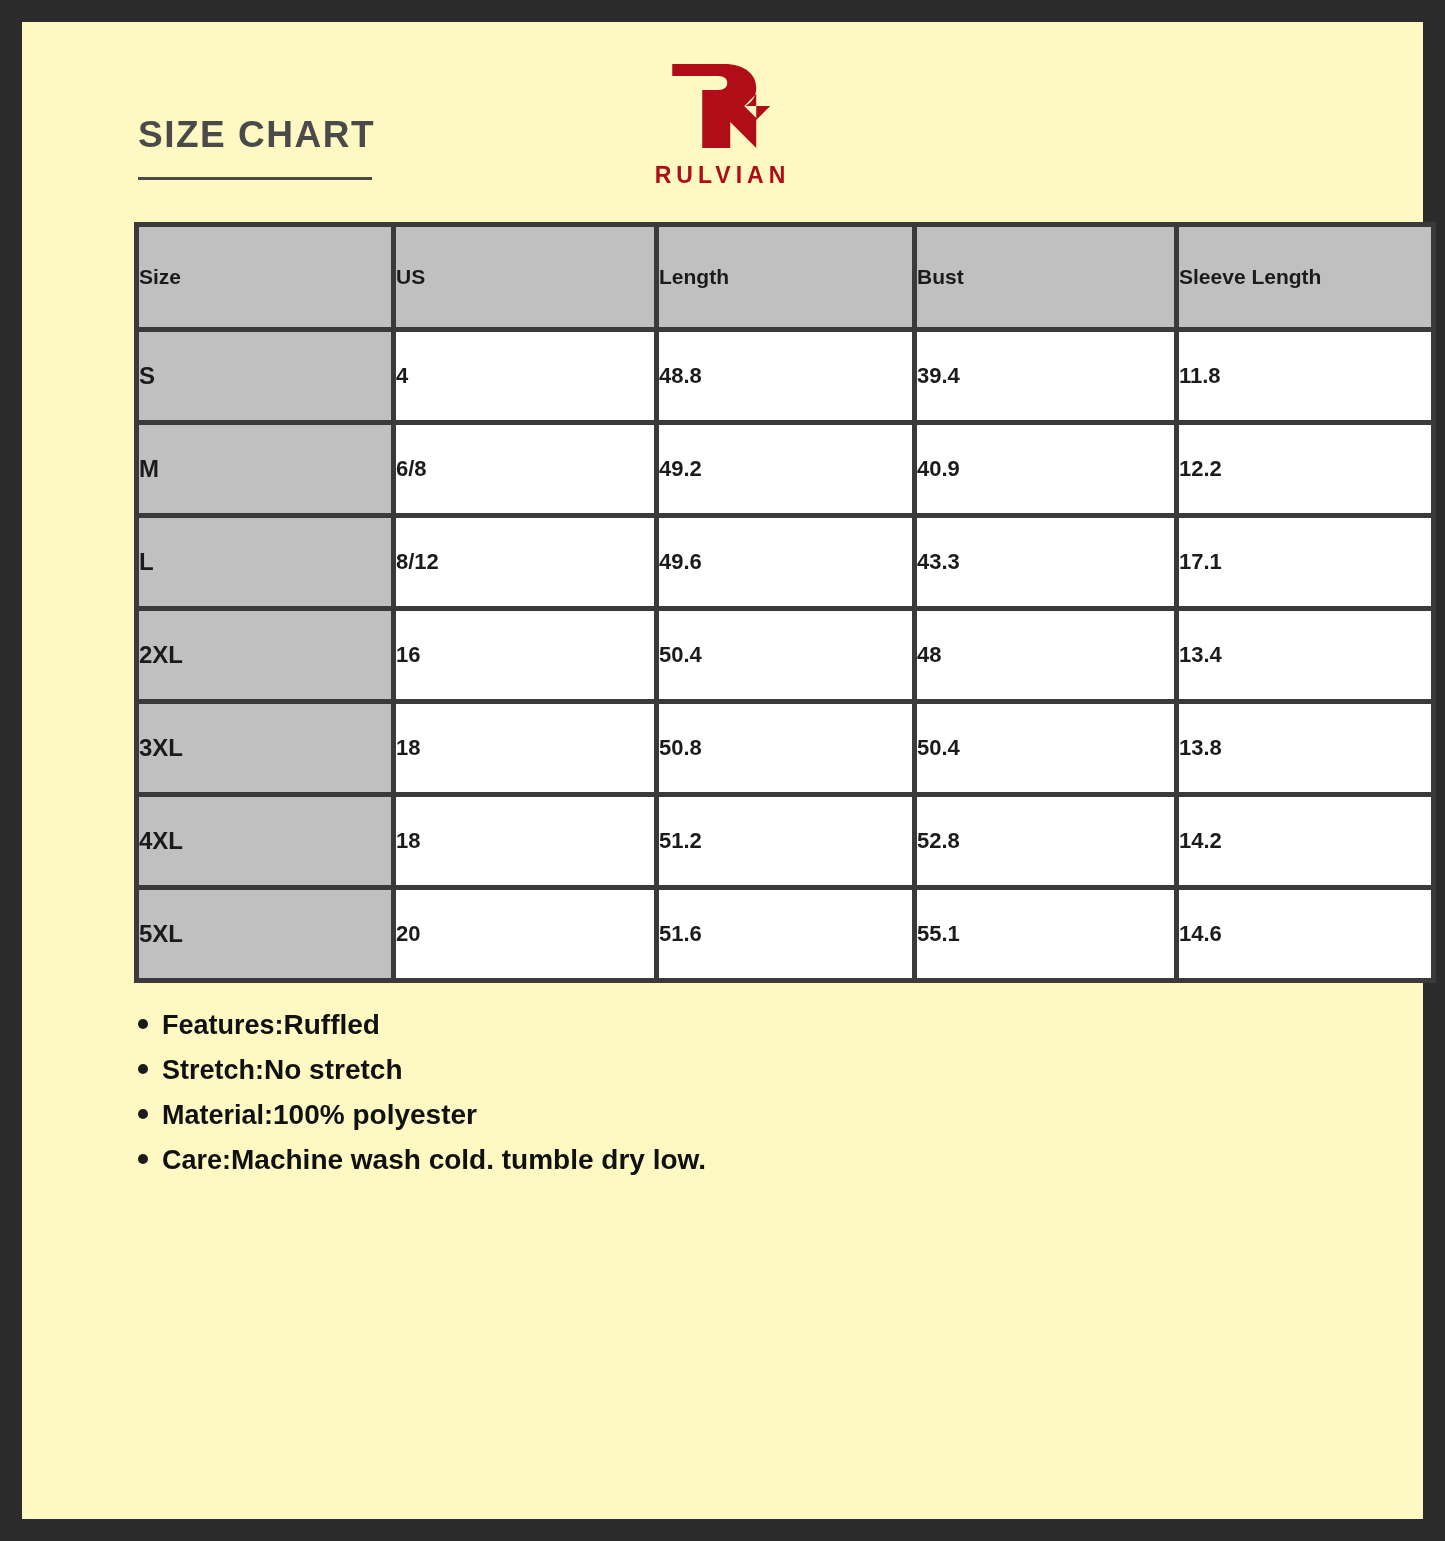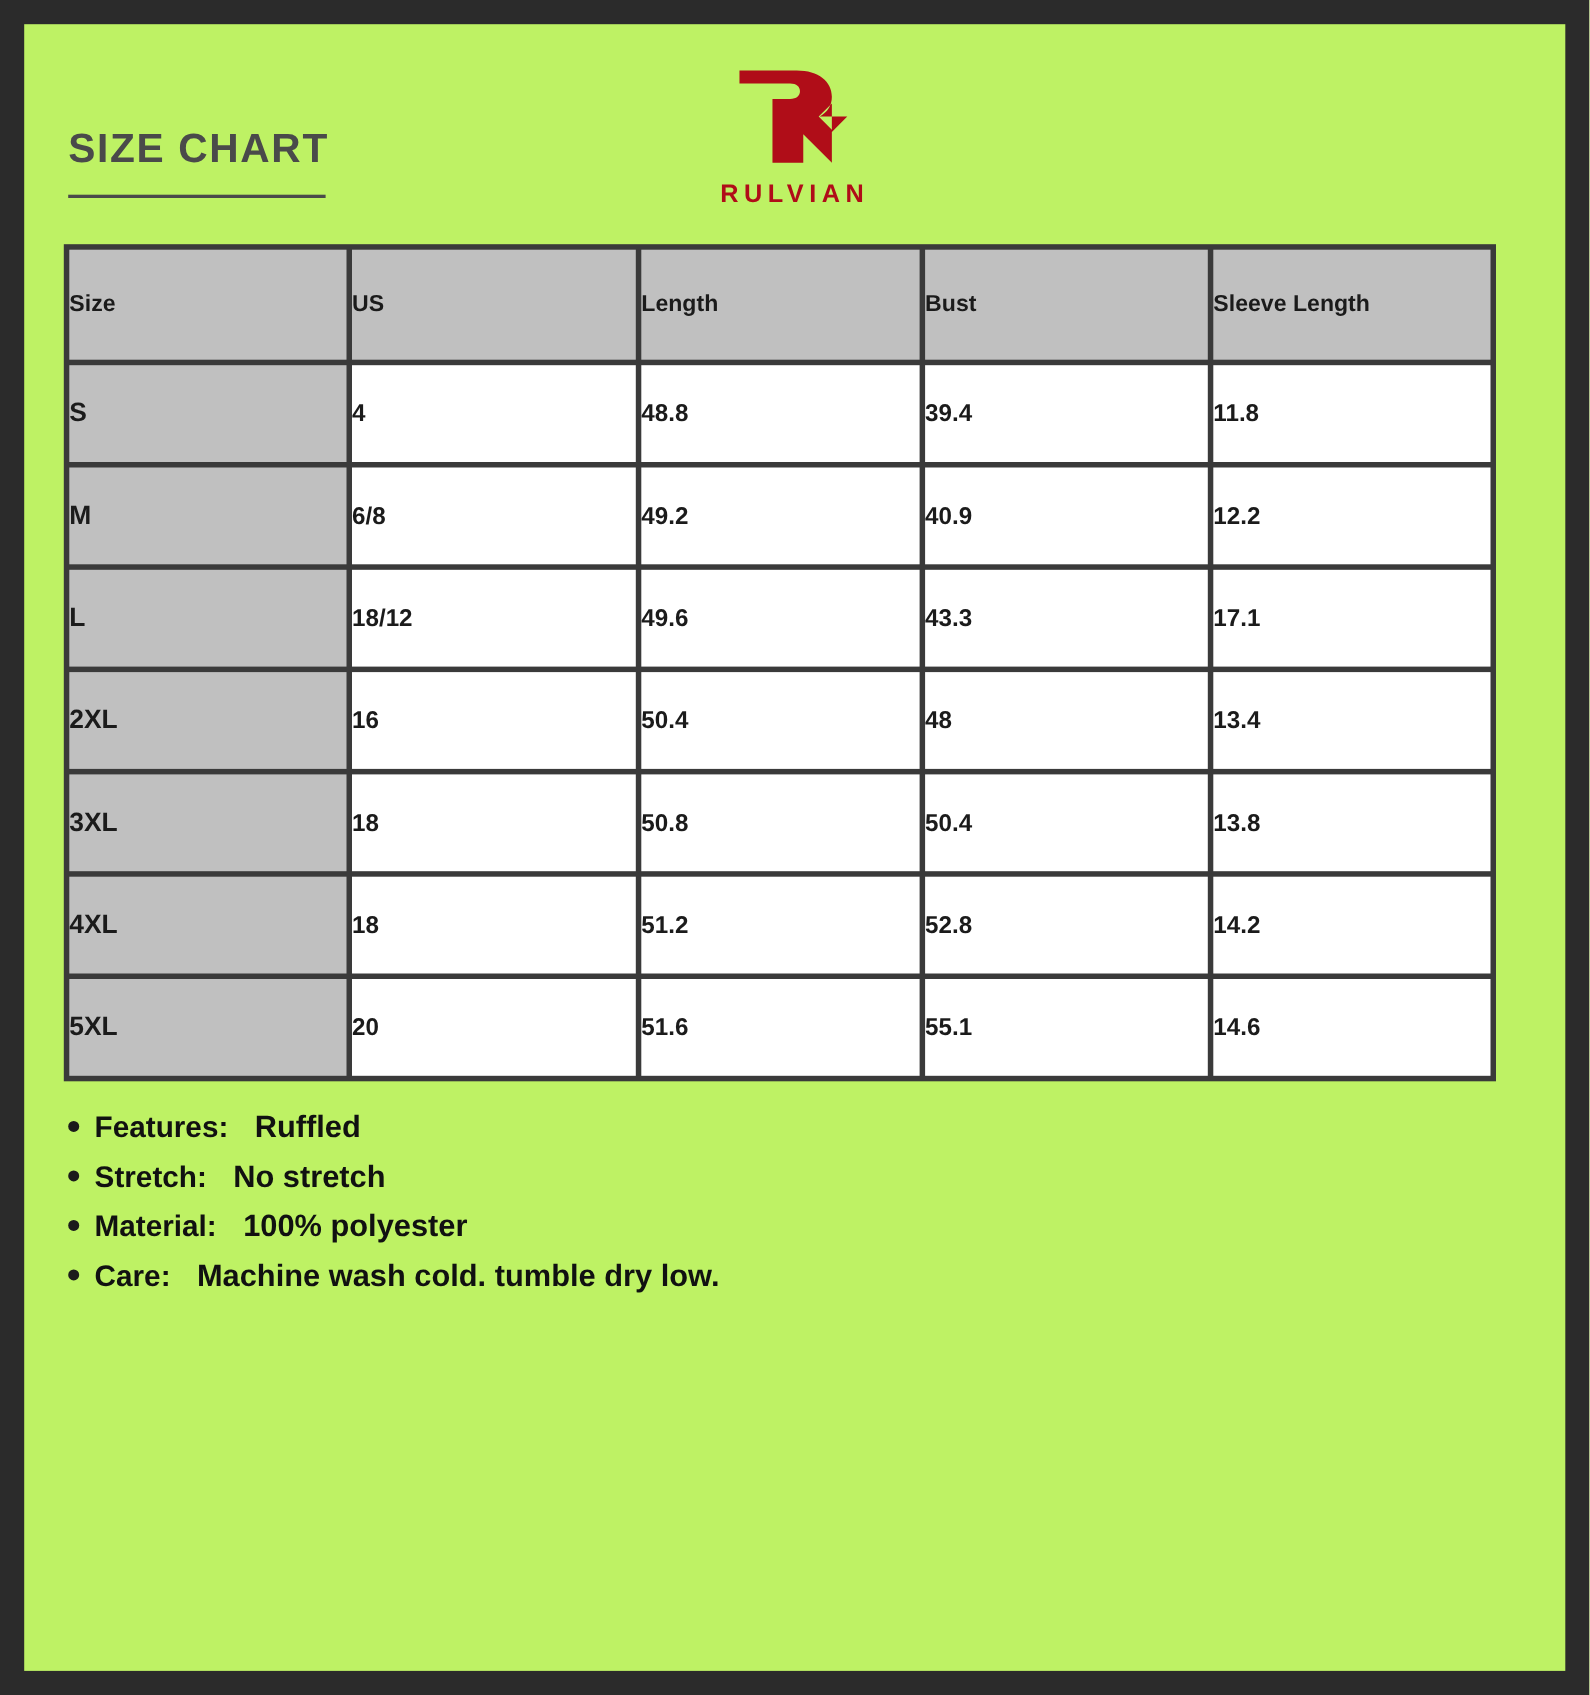--- a/index.html
+++ b/index.html
@@ -17,23 +17,23 @@
     box-sizing: border-box;
     width: 1445px;
     height: 1541px;
     padding: 22px;
     background: #2b2b2b;
   }
   .inner {
     box-sizing: border-box;
     width: 100%;
     height: 100%;
-    background: #bef264;
+    background: #fef9c3;
     position: relative;
-    padding: 0 40px;
+    padding: 0 116px;
   }
 
   
   .header {
     position: relative;
     height: 200px;
   }
   .title-block {
     position: absolute;
     left: 0;
@@ -123,21 +123,21 @@
     background: #1b1b1b;
     margin-right: 14px;
     flex: 0 0 auto;
     position: relative;
     top: -5px;
   }
   .note-label {
     font-size: 27px;
     font-weight: bold;
     color: #111111;
-    margin-right: 24px;
+    margin-right: 0;
   }
   .note-value {
     font-size: 28px;
     font-weight: bold;
     color: #111111;
   }
 </style>
 </head>
 <body>
 
@@ -187,21 +187,21 @@
         </tr>
         <tr>
           <td class="size-cell">M</td>
           <td>6/8</td>
           <td>49.2</td>
           <td>40.9</td>
           <td>12.2</td>
         </tr>
         <tr>
           <td class="size-cell">L</td>
-          <td>18/12</td>
+          <td>8/12</td>
           <td>49.6</td>
           <td>43.3</td>
           <td>17.1</td>
         </tr>
         <tr>
           <td class="size-cell">2XL</td>
           <td>16</td>
           <td>50.4</td>
           <td>48</td>
           <td>13.4</td>

